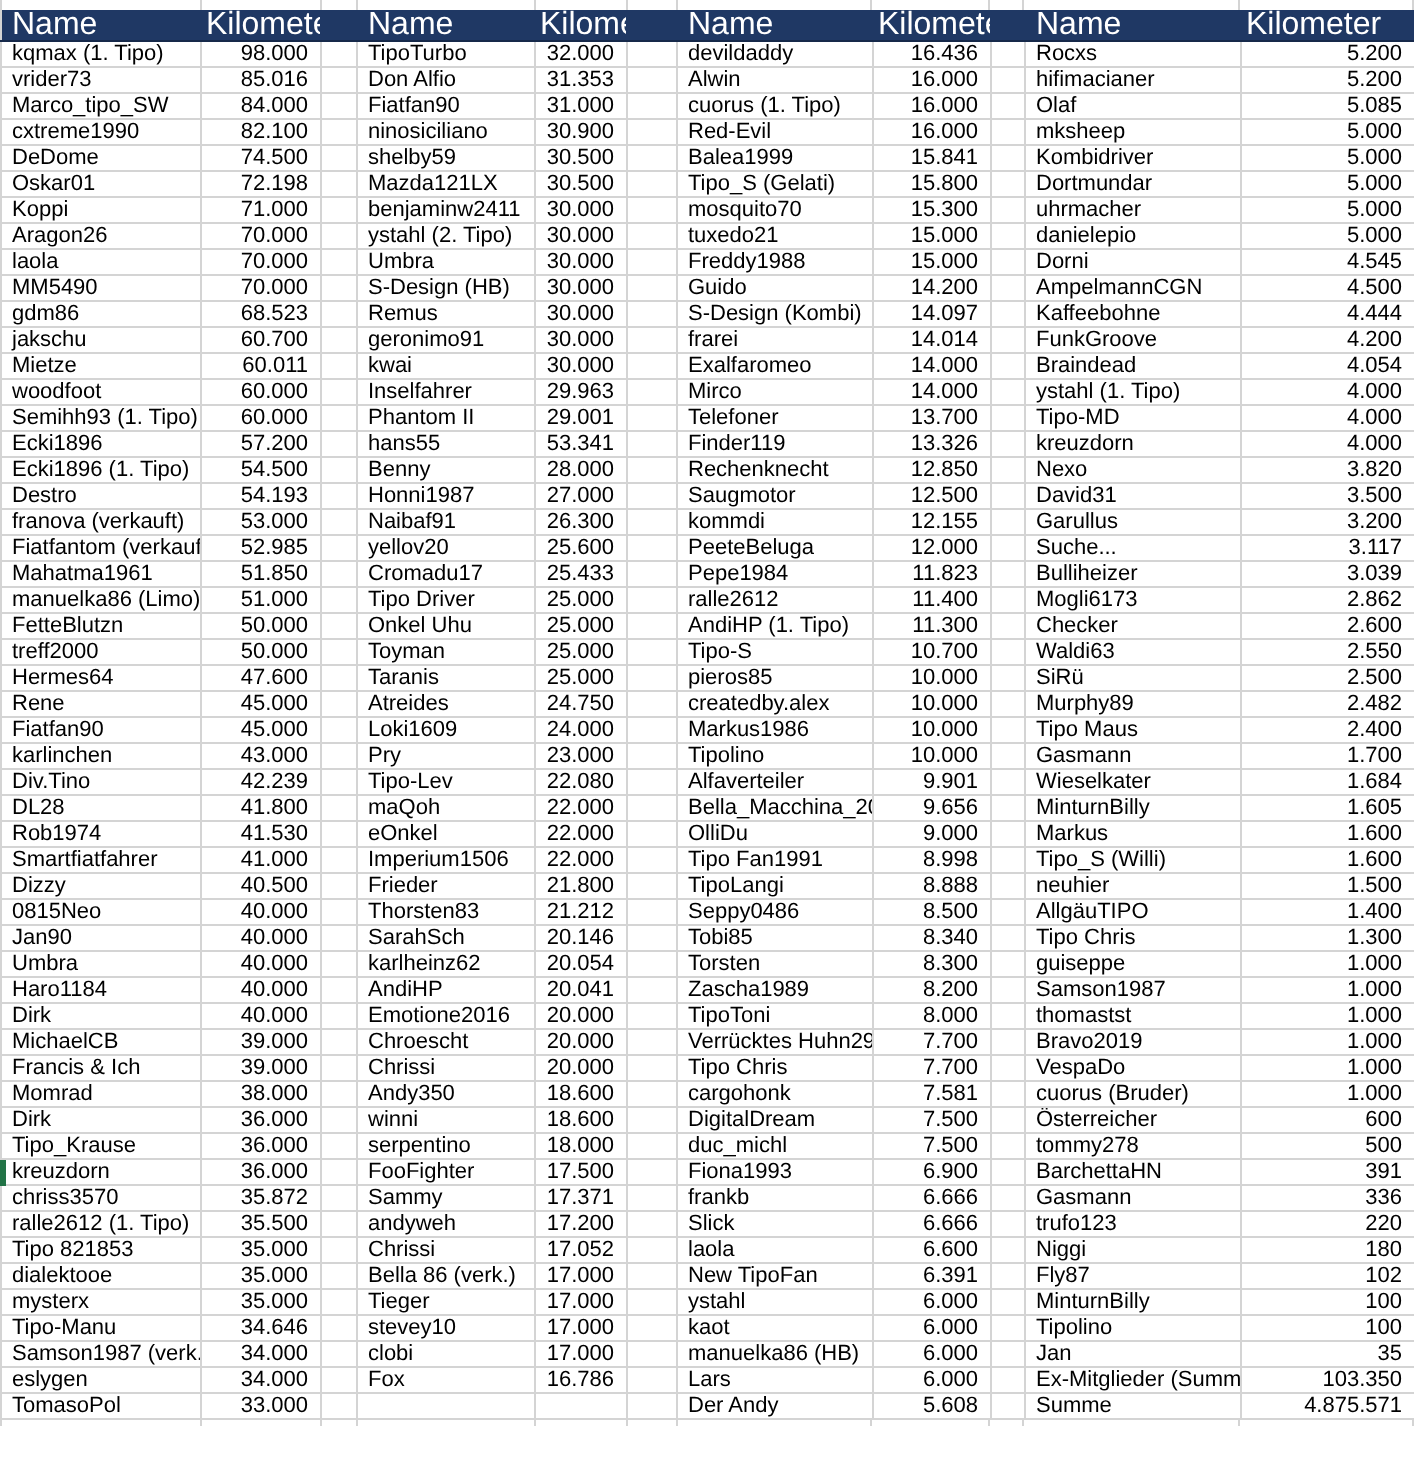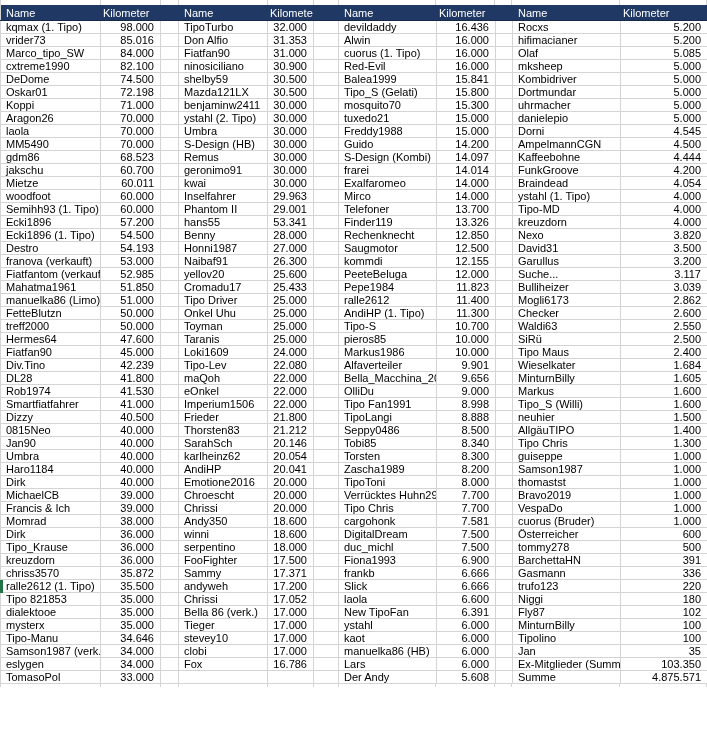--- a/index.html
+++ b/index.html
@@ -19,21 +19,21 @@
   }
   th,td{
     padding:0;margin:0;overflow:hidden;white-space:nowrap;
     font-size:11px;line-height:12px;height:12px;
     border-right:1px solid #d4d4d4;border-bottom:1px solid #d4d4d4;
     font-weight:normal;color:#000;
   }
   thead th{
     background:#1f3864;color:#ffffff;border-right:1px solid #1f3864;
     border-bottom:1px solid #16294a;height:15px;text-align:left;
-    font-size:11px;
+    font-size:16px;
   }
   th.h-name{padding-left:5px;}
   th.h-km{padding-left:2px;}
   td.c-name{text-align:left;padding-left:5px;}
   td.c-km{text-align:right;padding-right:6px;}
   td.c-sep{background:#ffffff;}
   tr.total-row td.p4{font-weight:normal;}
   .selection-marker{
     position:absolute;left:0;top:580px;width:3px;height:13px;
     background:#217346;z-index:5;
@@ -407,31 +407,57 @@
           <td class="c-name p2">Taranis</td>
           <td class="c-km p2">25.000</td>
           <td class="c-sep"></td>
           <td class="c-name p3">pieros85</td>
           <td class="c-km p3">10.000</td>
           <td class="c-sep"></td>
           <td class="c-name p4">SiRü</td>
           <td class="c-km p4">2.500</td>
         </tr>
         <tr>
+          <td class="c-name p1">Rene</td>
+          <td class="c-km p1">45.000</td>
+          <td class="c-sep"></td>
+          <td class="c-name p2">Atreides</td>
+          <td class="c-km p2">24.750</td>
+          <td class="c-sep"></td>
+          <td class="c-name p3">createdby.alex</td>
+          <td class="c-km p3">10.000</td>
+          <td class="c-sep"></td>
+          <td class="c-name p4">Murphy89</td>
+          <td class="c-km p4">2.482</td>
+        </tr>
+        <tr>
           <td class="c-name p1">Fiatfan90</td>
           <td class="c-km p1">45.000</td>
           <td class="c-sep"></td>
           <td class="c-name p2">Loki1609</td>
           <td class="c-km p2">24.000</td>
           <td class="c-sep"></td>
           <td class="c-name p3">Markus1986</td>
           <td class="c-km p3">10.000</td>
           <td class="c-sep"></td>
           <td class="c-name p4">Tipo Maus</td>
           <td class="c-km p4">2.400</td>
+        </tr>
+        <tr>
+          <td class="c-name p1">karlinchen</td>
+          <td class="c-km p1">43.000</td>
+          <td class="c-sep"></td>
+          <td class="c-name p2">Pry</td>
+          <td class="c-km p2">23.000</td>
+          <td class="c-sep"></td>
+          <td class="c-name p3">Tipolino</td>
+          <td class="c-km p3">10.000</td>
+          <td class="c-sep"></td>
+          <td class="c-name p4">Gasmann</td>
+          <td class="c-km p4">1.700</td>
         </tr>
         <tr>
           <td class="c-name p1">Div.Tino</td>
           <td class="c-km p1">42.239</td>
           <td class="c-sep"></td>
           <td class="c-name p2">Tipo-Lev</td>
           <td class="c-km p2">22.080</td>
           <td class="c-sep"></td>
           <td class="c-name p3">Alfaverteiler</td>
           <td class="c-km p3">9.901</td>

